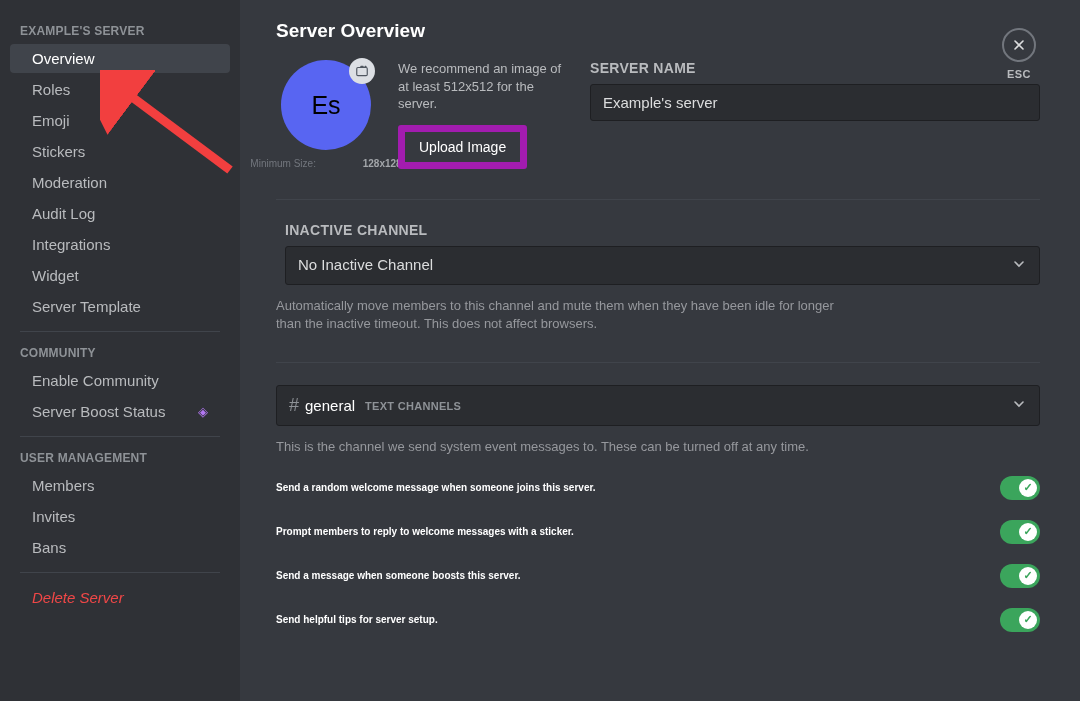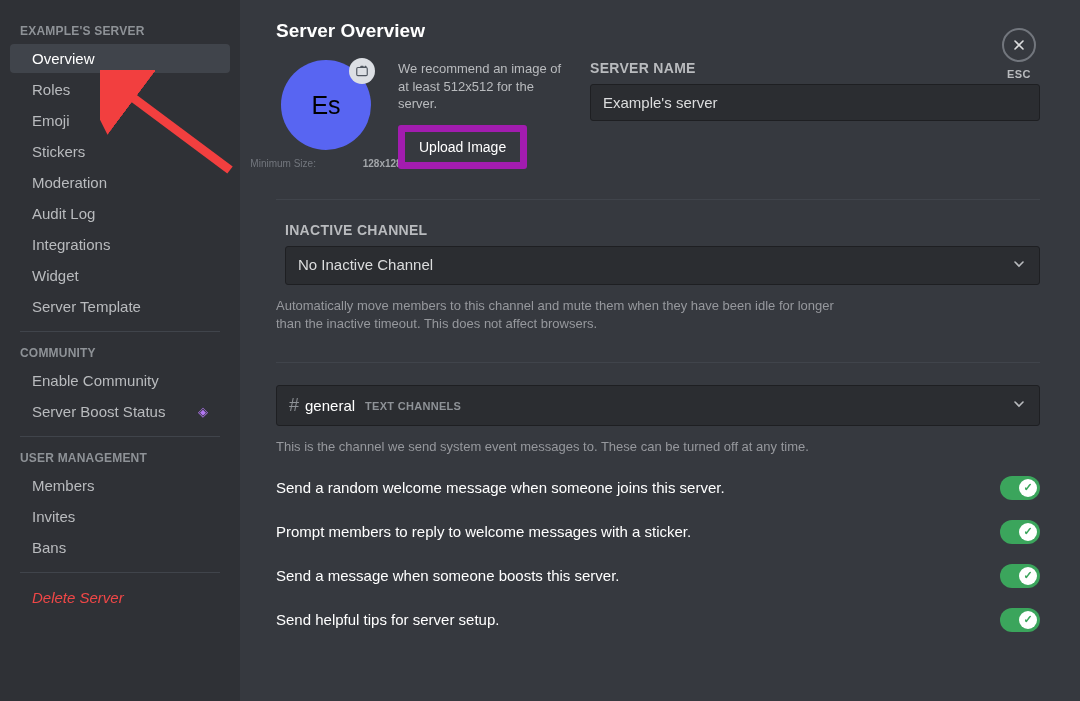--- a/index.html
+++ b/index.html
@@ -110,21 +110,21 @@
     cursor:pointer;
   }
   .sys-channel-left { display:flex; align-items:center; gap:6px; }
   .hash { color:#8e9297; font-size:18px; font-weight:400; }
   .sys-name { color:#fff; font-size:15px; }
   .sys-cat { color:#8e9297; font-size:11px; font-weight:700; text-transform:uppercase; letter-spacing:0.3px; margin-left:4px;}
   .toggle-row {
     display:flex; align-items:center; justify-content:space-between;
     margin-top: 20px;
   }
-  .toggle-label { color:#fff; font-size:15px; font-weight:400; }
+  .toggle-label { color:#fff; font-size:10px; font-weight:700; }
   .toggle {
     width:40px; height:24px; border-radius:14px; background:#3ba55c;
     position:relative; cursor:pointer;
   }
   .toggle-knob {
     position:absolute; right:3px; top:3px; width:18px; height:18px;
     border-radius:50%; background:#fff; display:flex; align-items:center; justify-content:center;
     color:#3ba55c; font-size:11px; font-weight:bold;
   }
   .close-btn {

